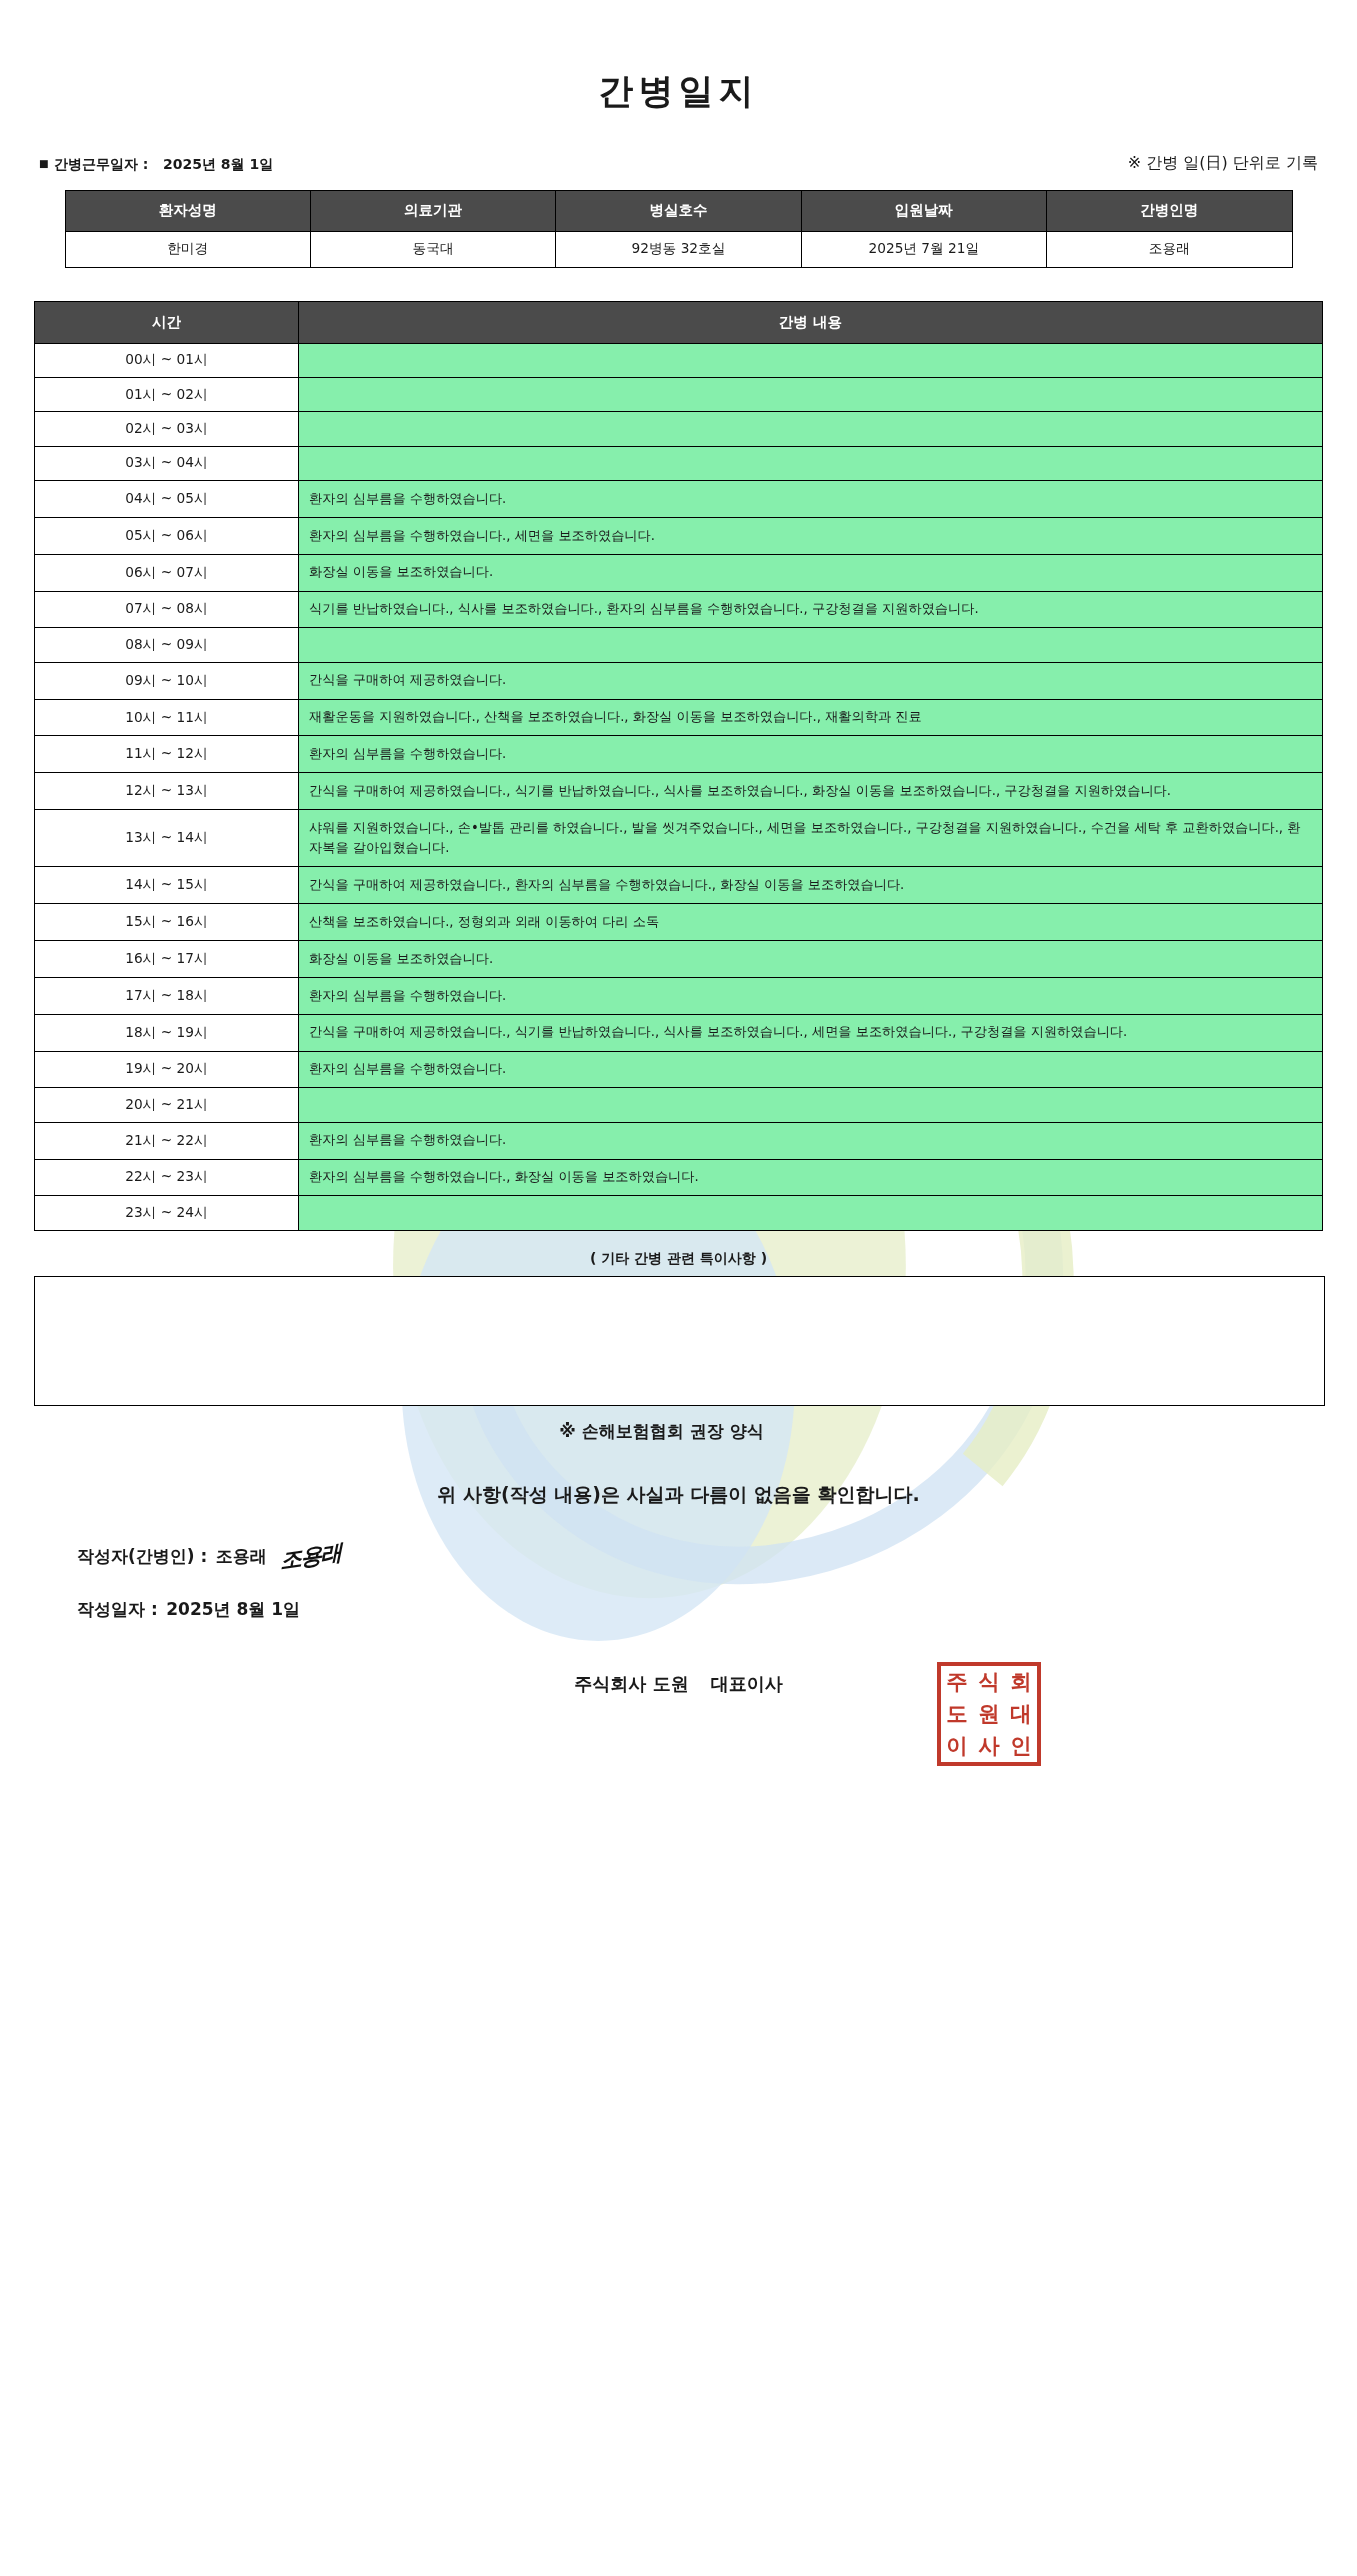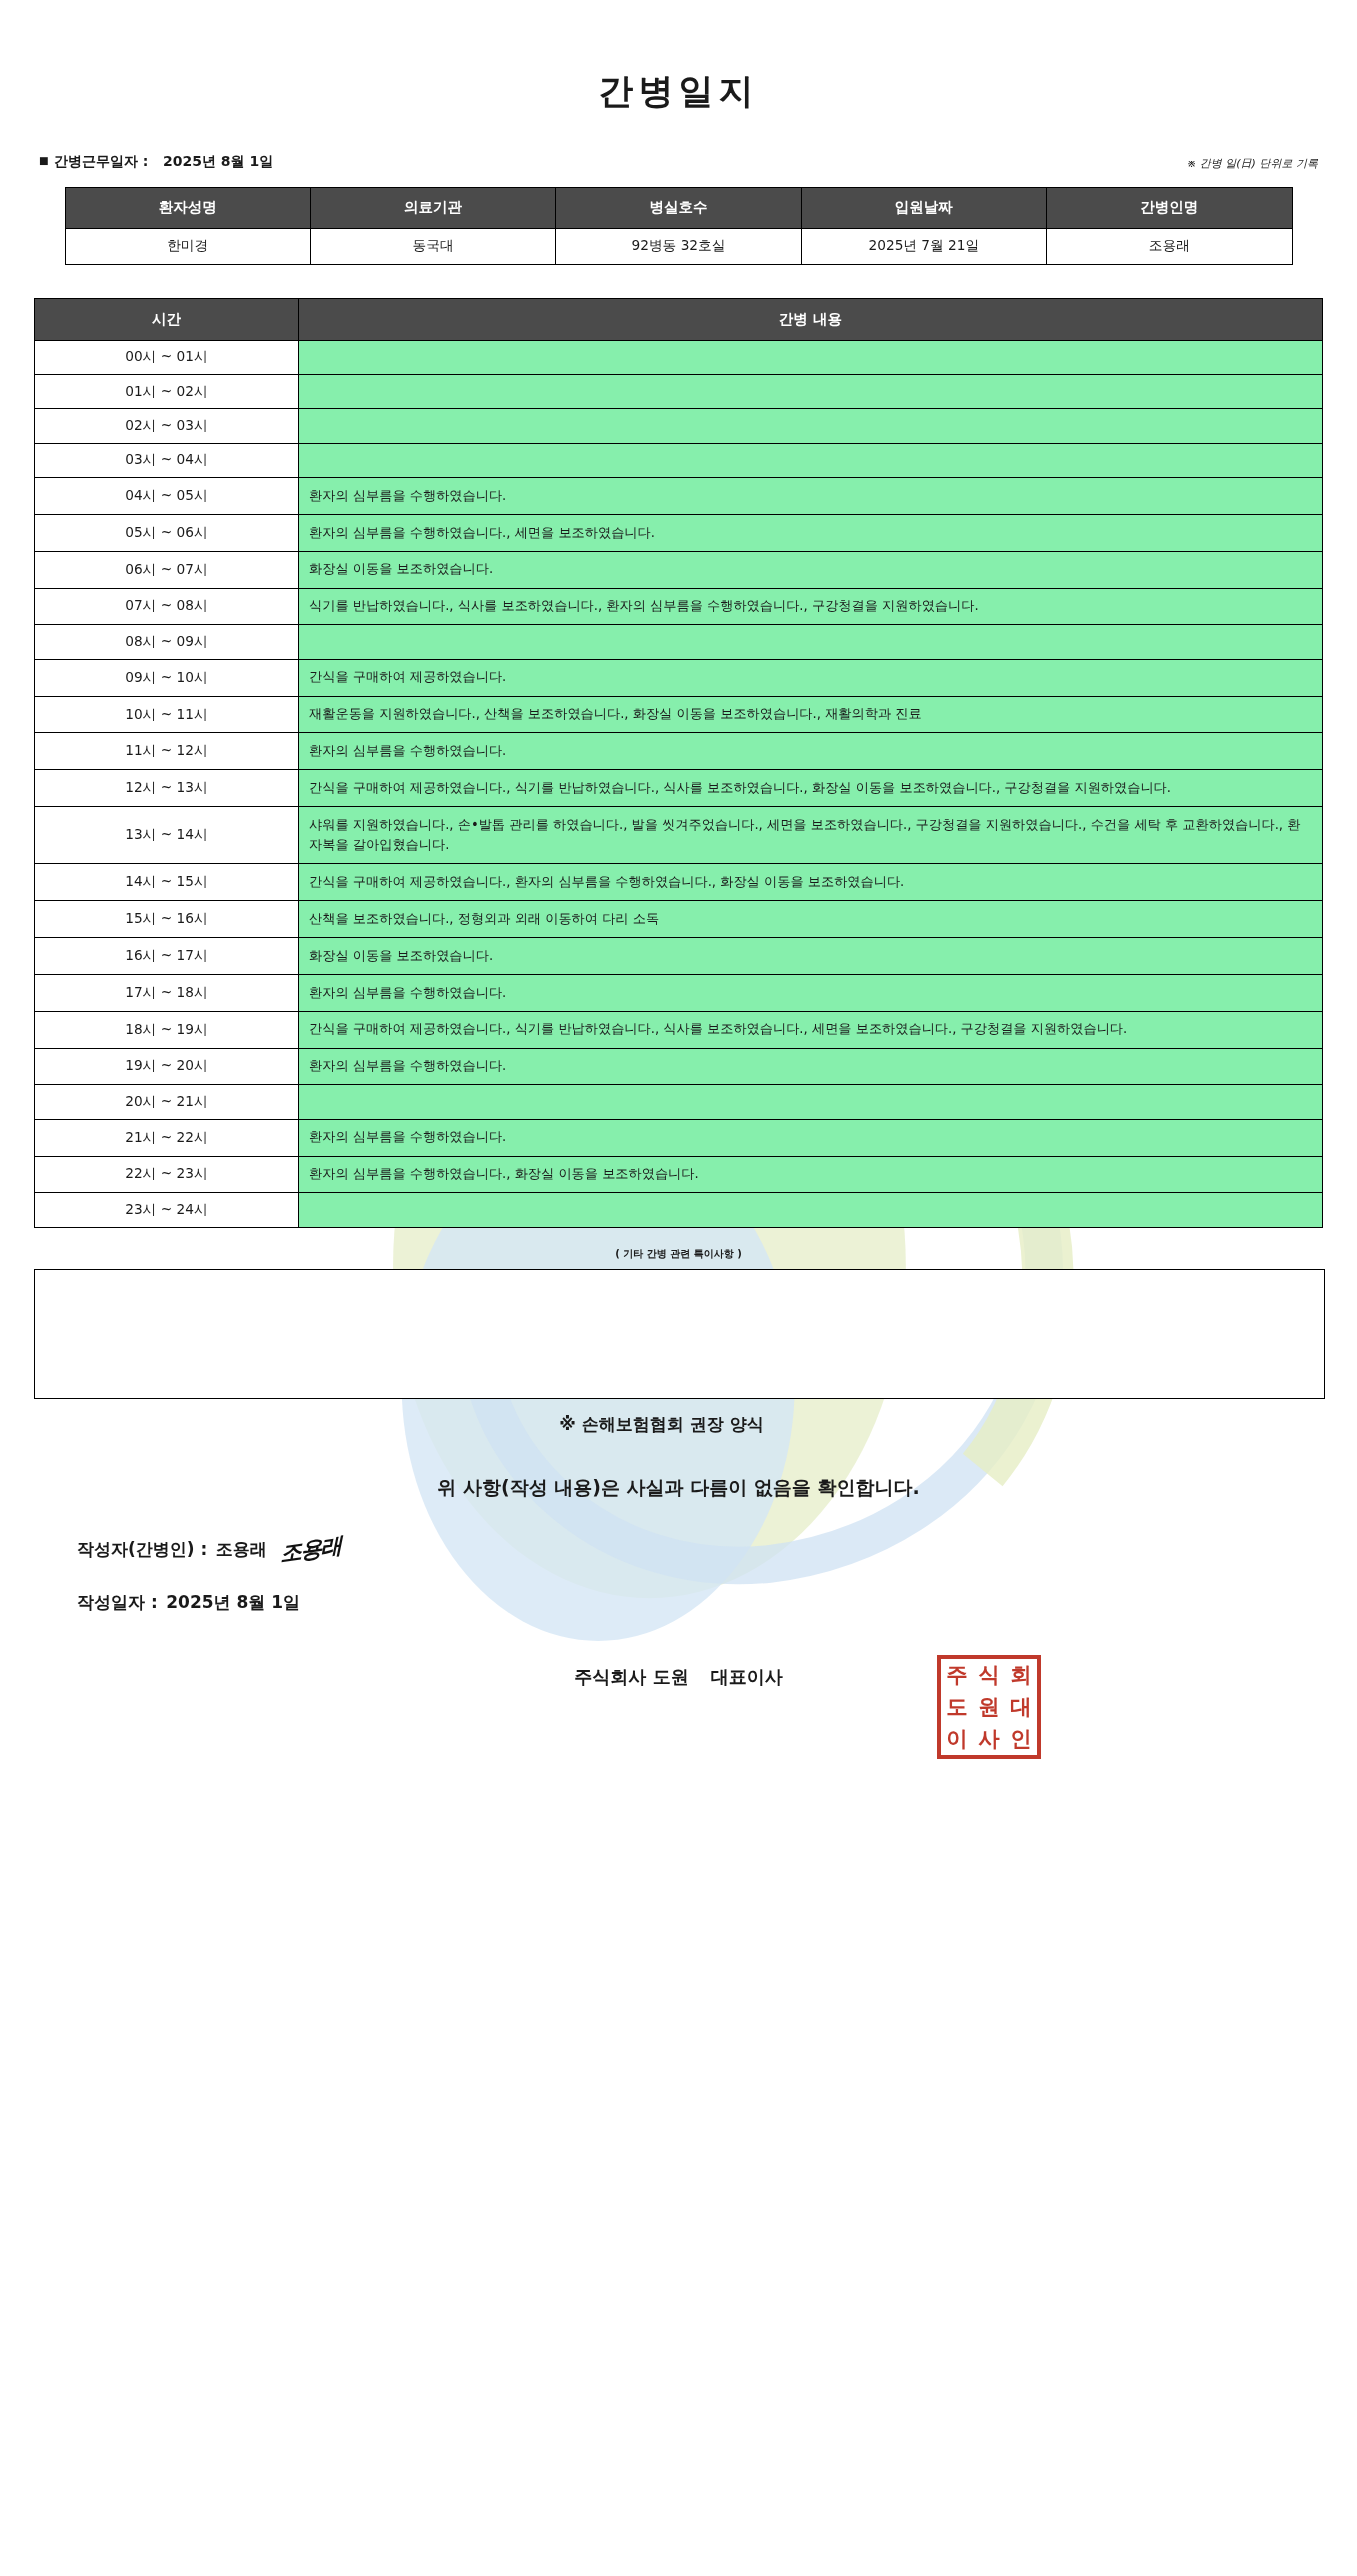--- a/index.html
+++ b/index.html
@@ -42,21 +42,21 @@
 
   .meta-row {
     display: flex;
     justify-content: space-between;
     align-items: flex-end;
     font-size: 14px;
     margin: 0 5.1px 10.3px 5.1px;
   }
   .meta-left { font-weight: bold; }
   .meta-left .sq { font-size: 10.3px; vertical-align: 1.7px; margin-right: 5.1px; }
-  .meta-right { font-size: 11px; font-style: italic; }
+  .meta-right { font-size: 16px; }
 
   table.grid {
     border-collapse: collapse;
     width: 1228px;
     margin: 16px auto;
     table-layout: fixed;
     border-radius: 13px;
   }
   table.grid td, table.grid th {
     border: 0.9px solid #000;
@@ -104,21 +104,21 @@
     border: 0.9px solid #000;
     text-align: left;
     font-size: 13.2px;
     padding: 7.7px 10.3px;
     line-height: 1.55;
     background: #86efac;
   }
 
   .notes-title {
     text-align: center;
-    font-size: 10px;
+    font-size: 14px;
     font-weight: bold;
     margin: 19px 0 8.5px 0;
   }
   .notes-box {
     width: 1289px;
     height: 128px;
     margin: 0 auto;
     border: 0.9px solid #000;
     background: #fff;
   }

